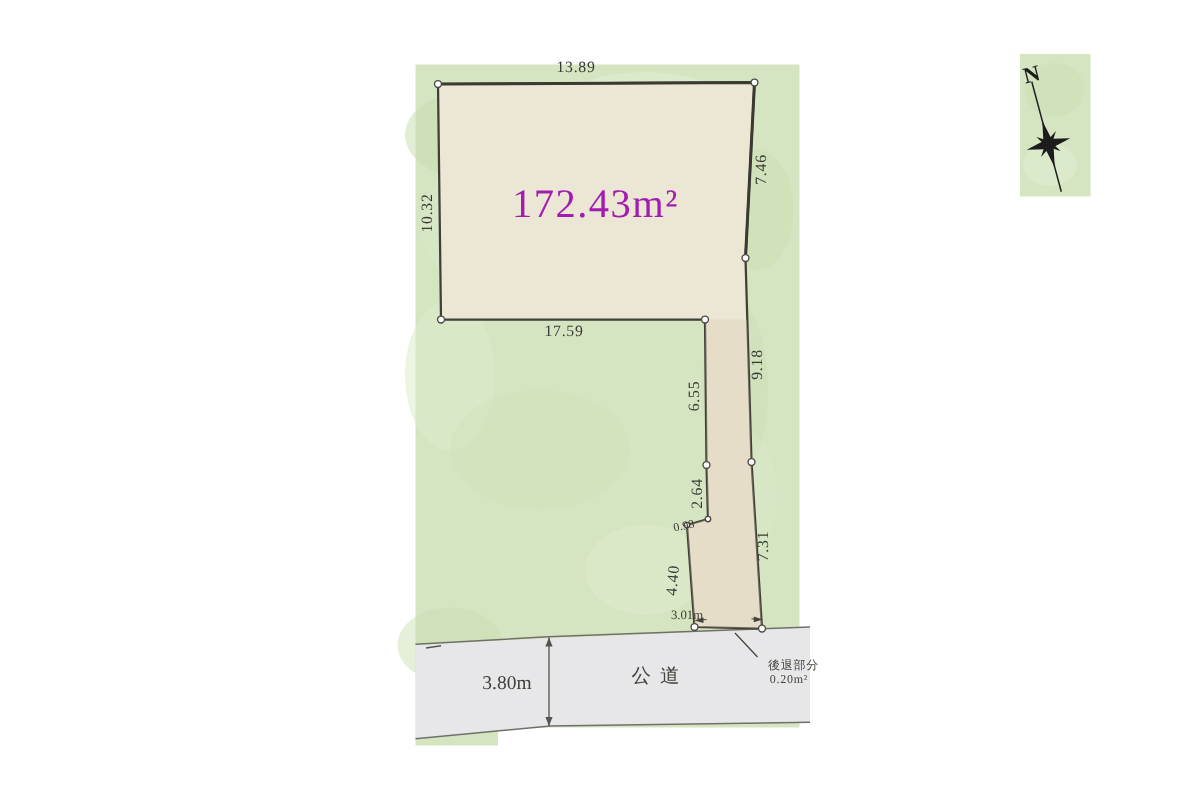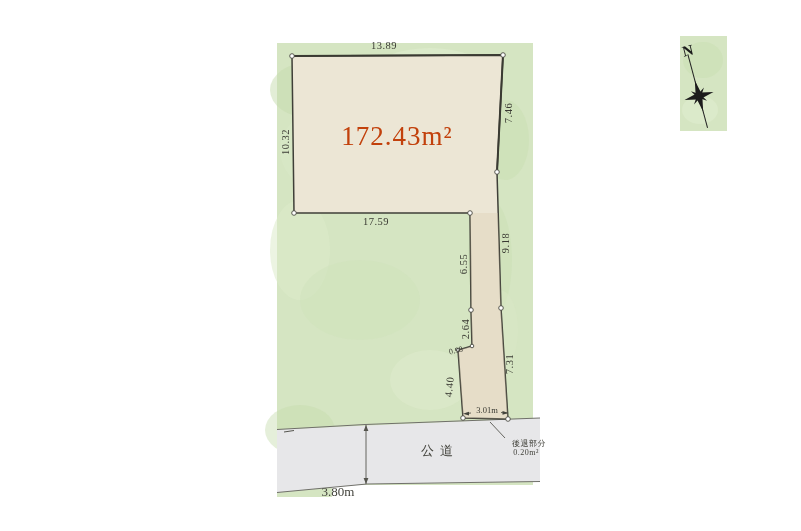--- a/index.html
+++ b/index.html
@@ -17,21 +17,21 @@
     white-space:nowrap;
     transform:translate(-50%,-50%);
     color:#3a3a33;
     line-height:1;
   }
   .dim{font-size:10.5px;letter-spacing:0.5px;}
   .rot90{transform:translate(-50%,-50%) rotate(-90deg);}
   .area-label{
     font-size:27px;
     letter-spacing:1px;
-    color:#c2410c;
+    color:#a21caf;
   }
   .small-dim{font-size:8px;}
   .road-text{font-size:13px;letter-spacing:6px;color:#42423b;}
   .road-width{font-size:13px;color:#42423b;}
   .setback-text{font-size:8px;color:#42423b;letter-spacing:0.5px;margin-left:16px;}
   .north{font-size:15px;font-weight:bold;color:#1c1c1c;
          transform:translate(-50%,-50%) rotate(-14deg);}
 </style>
 </head>
 <body>
@@ -115,22 +115,22 @@
   <span class="lbl dim" style="left:384px;top:46px;">13.89</span>
   <span class="lbl dim rot90" style="left:286px;top:142px;">10.32</span>
   <span class="lbl dim rot90" style="left:509px;top:113px;">7.46</span>
   <span class="lbl dim rot90" style="left:506px;top:243px;">9.18</span>
   <span class="lbl dim rot90" style="left:510px;top:364px;">7.31</span>
   <span class="lbl dim" style="left:376px;top:222px;">17.59</span>
   <span class="lbl dim rot90" style="left:464px;top:264px;">6.55</span>
   <span class="lbl dim rot90" style="left:466px;top:329px;">2.64</span>
   <span class="lbl small-dim" style="left:456px;top:351px;transform:translate(-50%,-50%) rotate(-12deg);">0.98</span>
   <span class="lbl dim" style="left:450px;top:387px;transform:translate(-50%,-50%) rotate(-85deg);">4.40</span>
-  <span class="lbl small-dim" style="left:487px;top:410px;font-size:8.5px;">3.01m</span>
+  <span class="lbl small-dim" style="left:458px;top:410px;font-size:8.5px;">3.01m</span>
 
-  <span class="lbl road-width" style="left:338px;top:455px;margin-top:36px;">3.80m</span>
+  <span class="lbl road-width" style="left:338px;top:455px;">3.80m</span>
   <span class="lbl road-text" style="left:440px;top:450px;">公道</span>
 
   <span class="lbl setback-text" style="left:513px;top:444px;">後退部分</span>
   <span class="lbl setback-text" style="left:510px;top:453px;">0.20m²</span>
 
   <span class="lbl north" style="left:688px;top:51px;">N</span>
 </div>
 
 </body></html>

